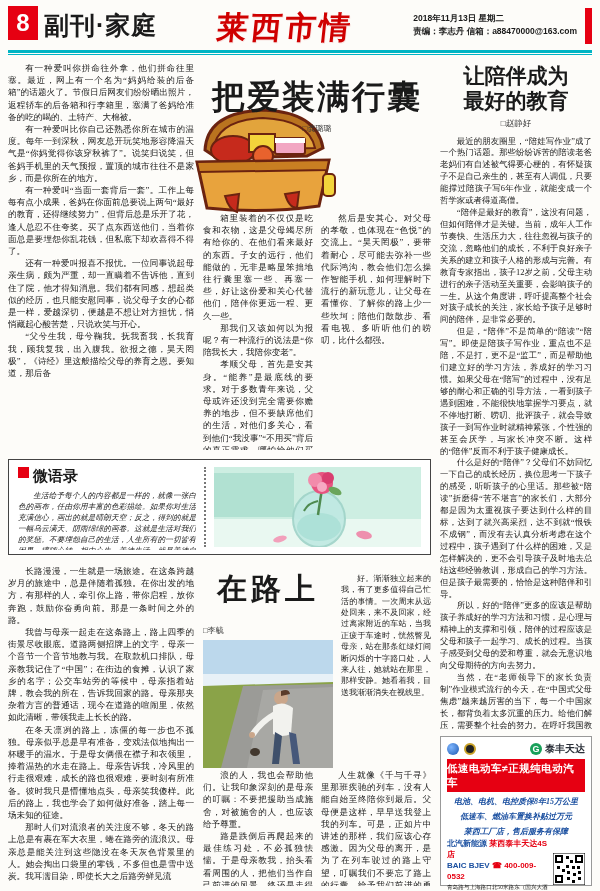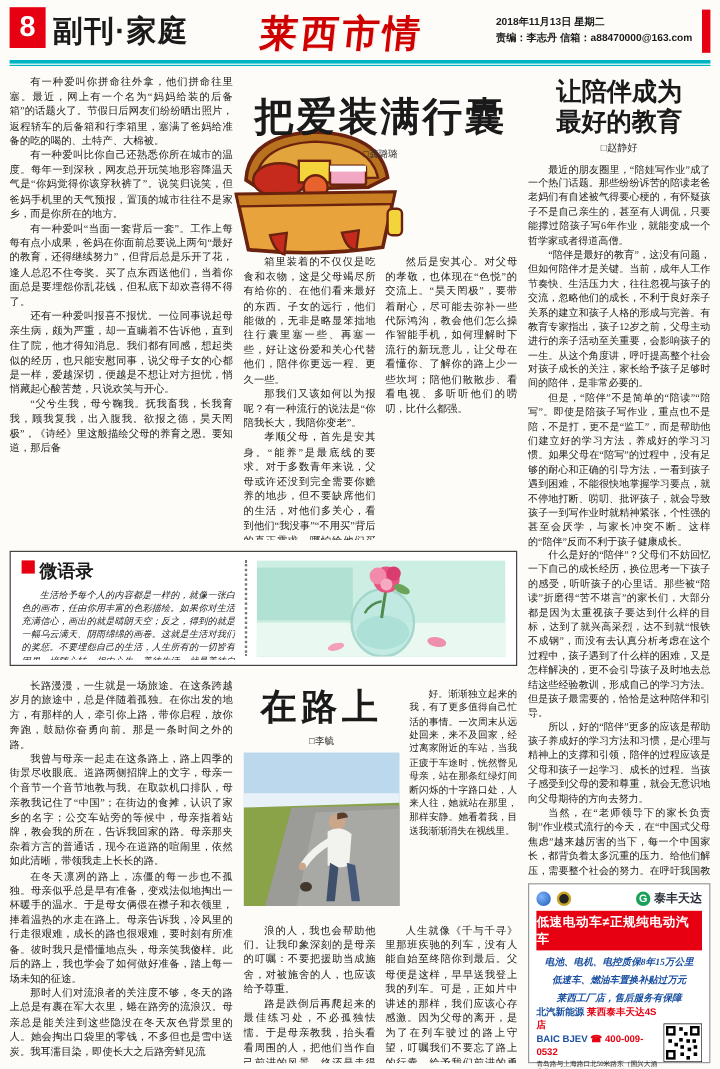--- a/index.html
+++ b/index.html
@@ -51,21 +51,21 @@
   .quote-div { border-left:2px dotted #777; }
   .rose-wrap { flex:1; position:relative; overflow:hidden; background:linear-gradient(180deg,#eef9f4,#bfe7db); }
 
   
   .art3 { margin-top:10px; flex:1; display:flex; gap:9px; overflow:hidden; }
   .a3-left { width:186px; }
   .a3-right { flex:1; display:flex; flex-direction:column; }
   .a3-top { display:flex; gap:8px; height:198px; }
   .a3-tp { width:130px; }
   .a3-title { font-size:30px; font-weight:900; letter-spacing:4px; text-align:center; margin-top:4px;}
-  .a3-author { font-size:8px; text-align:center; margin:2px 0 4px; color:#333;}
+  .a3-author { font-size:8px; margin:15px 0 4px; color:#333;}
   .road-photo { width:130px; height:128px; display:block; }
   .a3-side { flex:1; padding-top:8px; }
   .a3-side p { font-size:8px; }
   .a3-bottom { display:flex; gap:8px; flex:1; overflow:hidden; margin-top:6px;}
   .a3-b { width:110px; }
 
   
   .art2 { flex:1; overflow:hidden; }
   .a2-title { text-align:center; font-size:21px; font-weight:900; line-height:1.18; margin-top:2px;}
   .a2-author { text-align:center; font-size:8.5px; margin:4px 0 6px; color:#333; }

